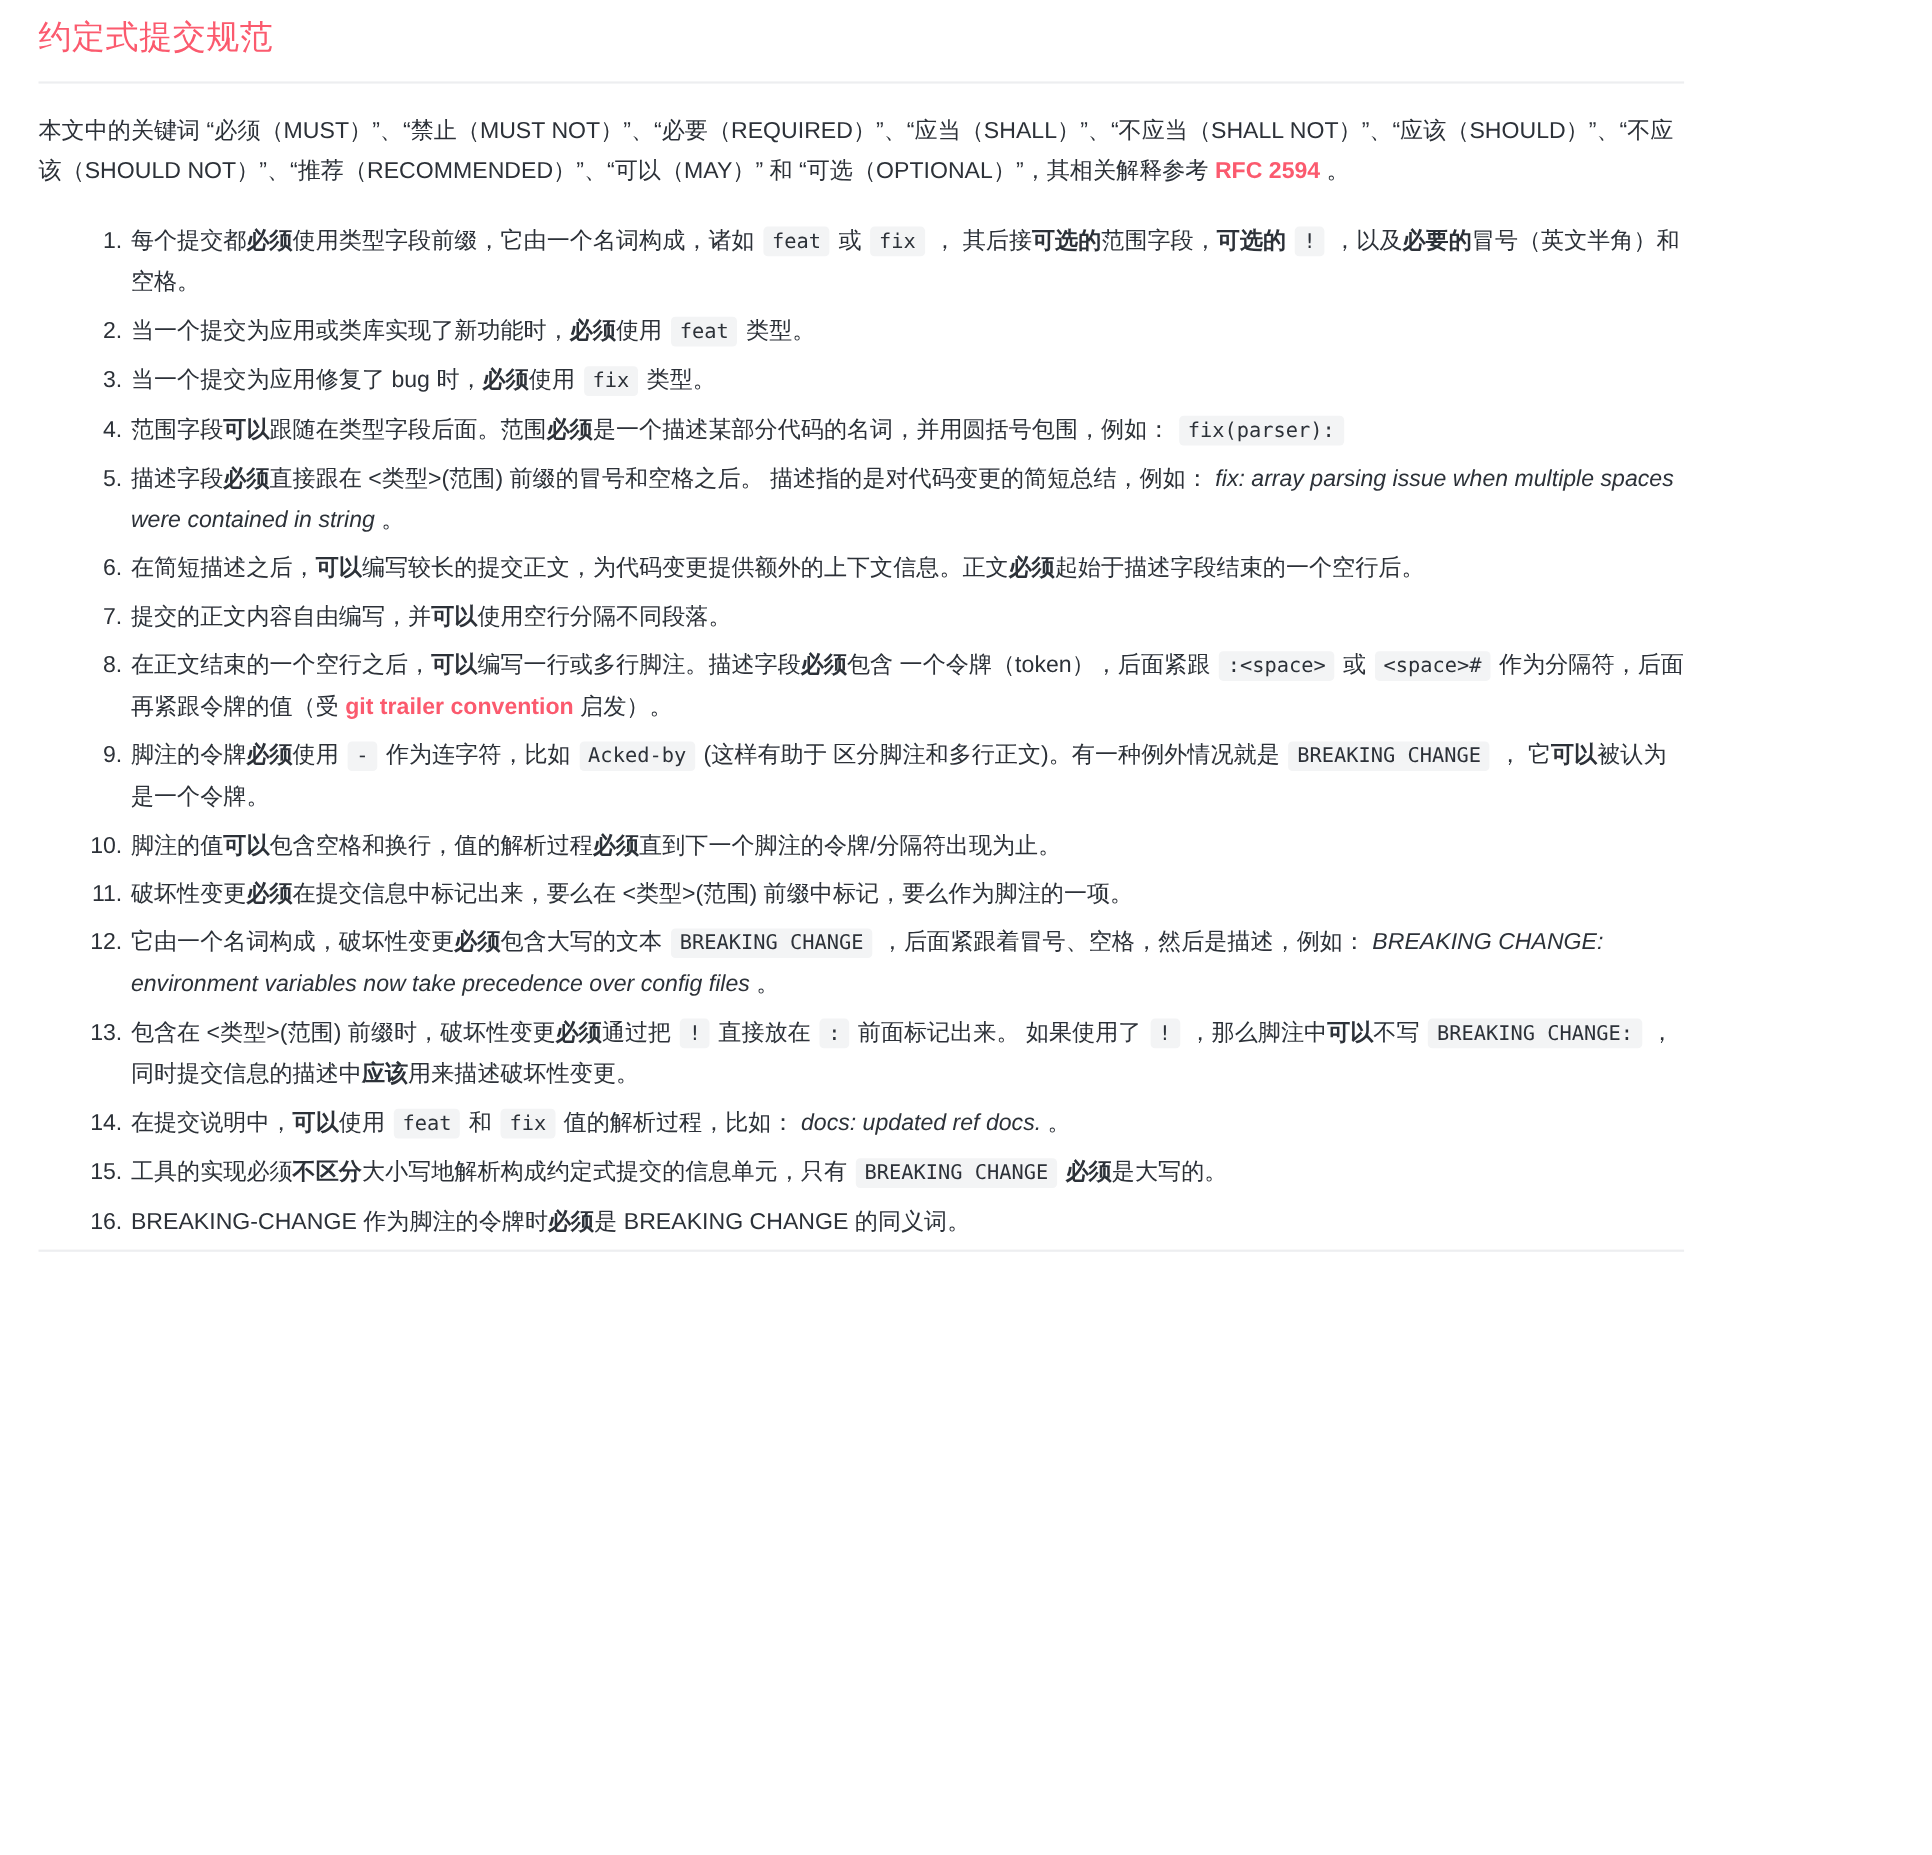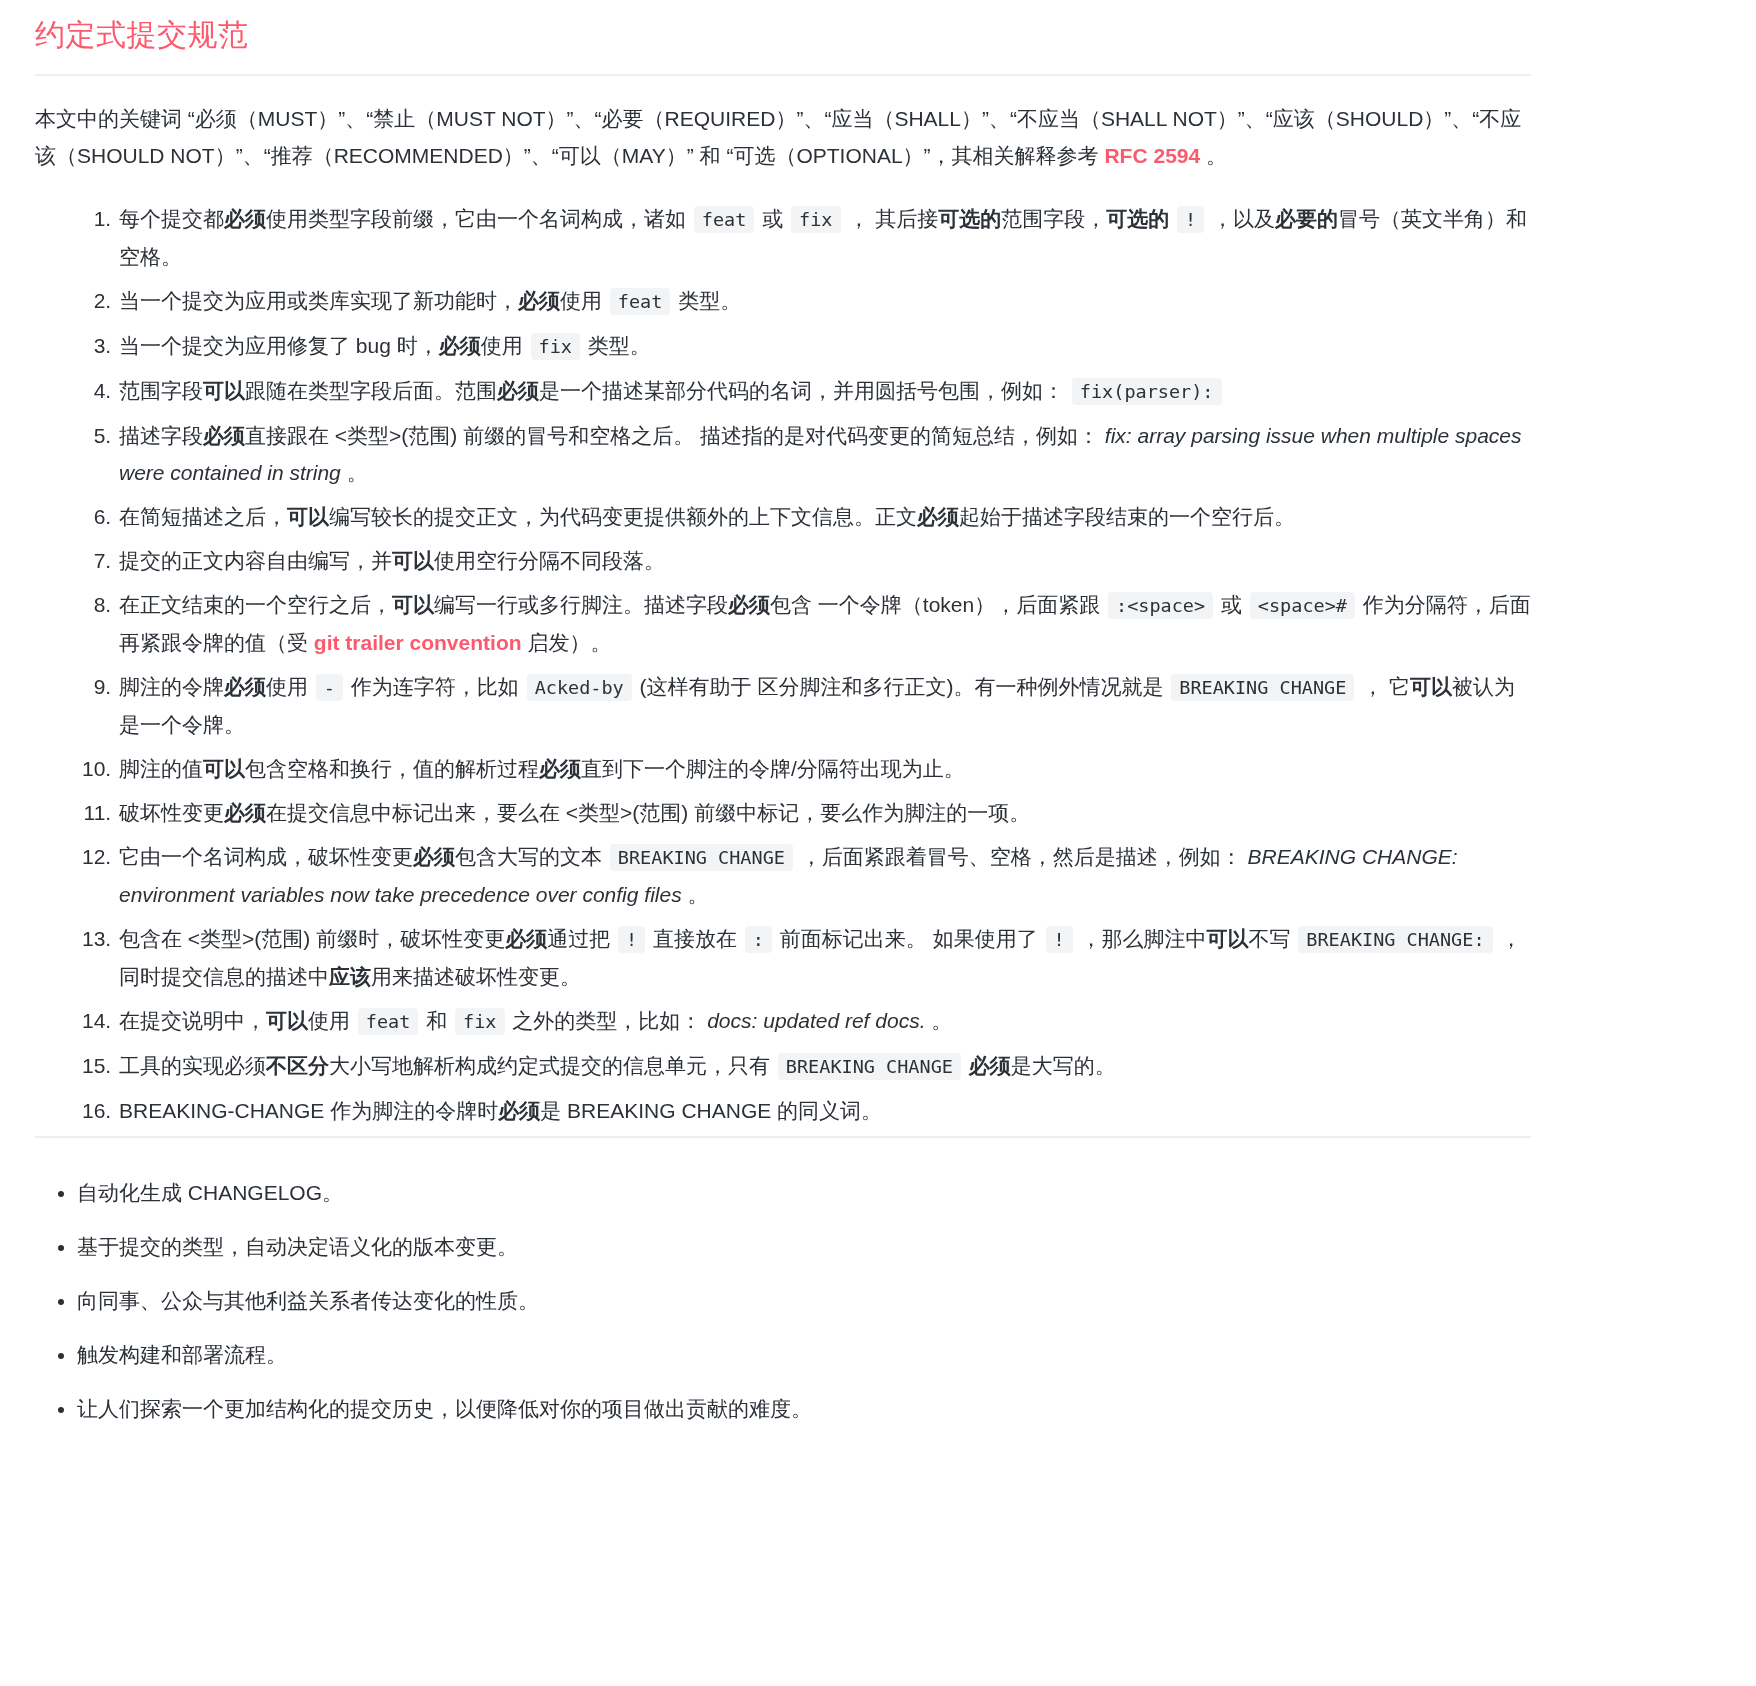--- a/index.html
+++ b/index.html
@@ -96,28 +96,21 @@
       <li><span>范围字段</span><strong>可以</strong><span>跟随在类型字段后面。范围</span><strong>必须</strong><span>是一个描述某部分代码的名词，并用圆括号包围，例如： </span><code class="code-chip">fix(parser):</code></li>
       <li><span>描述字段</span><strong>必须</strong><span>直接跟在 &lt;类型&gt;(范围) 前缀的冒号和空格之后。 描述指的是对代码变更的简短总结，例如： </span><em>fix: array parsing issue when multiple spaces were contained in string</em><span> 。</span></li>
       <li><span>在简短描述之后，</span><strong>可以</strong><span>编写较长的提交正文，为代码变更提供额外的上下文信息。正文</span><strong>必须</strong><span>起始于描述字段结束的一个空行后。</span></li>
       <li><span>提交的正文内容自由编写，并</span><strong>可以</strong><span>使用空行分隔不同段落。</span></li>
       <li><span>在正文结束的一个空行之后，</span><strong>可以</strong><span>编写一行或多行脚注。描述字段</span><strong>必须</strong><span>包含 一个令牌（token），后面紧跟 </span><code class="code-chip">:&lt;space&gt;</code><span> 或 </span><code class="code-chip">&lt;space&gt;#</code><span> 作为分隔符，后面再紧跟令牌的值（受 </span><a class="doc-link" href="#">git trailer convention</a><span> 启发）。</span></li>
       <li><span>脚注的令牌</span><strong>必须</strong><span>使用 </span><code class="code-chip">-</code><span> 作为连字符，比如 </span><code class="code-chip">Acked-by</code><span> (这样有助于 区分脚注和多行正文)。有一种例外情况就是 </span><code class="code-chip">BREAKING CHANGE</code><span> ， 它</span><strong>可以</strong><span>被认为是一个令牌。</span></li>
       <li><span>脚注的值</span><strong>可以</strong><span>包含空格和换行，值的解析过程</span><strong>必须</strong><span>直到下一个脚注的令牌/分隔符出现为止。</span></li>
       <li><span>破坏性变更</span><strong>必须</strong><span>在提交信息中标记出来，要么在 &lt;类型&gt;(范围) 前缀中标记，要么作为脚注的一项。</span></li>
       <li><span>它由一个名词构成，破坏性变更</span><strong>必须</strong><span>包含大写的文本 </span><code class="code-chip">BREAKING CHANGE</code><span> ，后面紧跟着冒号、空格，然后是描述，例如： </span><em>BREAKING CHANGE: environment variables now take precedence over config files</em><span> 。</span></li>
       <li><span>包含在 &lt;类型&gt;(范围) 前缀时，破坏性变更</span><strong>必须</strong><span>通过把 </span><code class="code-chip">!</code><span> 直接放在 </span><code class="code-chip">:</code><span> 前面标记出来。 如果使用了 </span><code class="code-chip">!</code><span> ，那么脚注中</span><strong>可以</strong><span>不写 </span><code class="code-chip">BREAKING CHANGE:</code><span> ， 同时提交信息的描述中</span><strong>应该</strong><span>用来描述破坏性变更。</span></li>
-      <li><span>在提交说明中，</span><strong>可以</strong><span>使用 </span><code class="code-chip">feat</code><span> 和 </span><code class="code-chip">fix</code><span> 之外的类型，比如： </span><em>docs: updated ref docs.</em><span> 。</span></li>
+      <li><span>在提交说明中，</span><strong>可以</strong><span>使用 </span><code class="code-chip">feat</code><span> 和 </span><code class="code-chip">fix</code><span> 值的解析过程，比如： </span><em>docs: updated ref docs.</em><span> 。</span></li>
       <li><span>工具的实现必须</span><strong>不区分</strong><span>大小写地解析构成约定式提交的信息单元，只有 </span><code class="code-chip">BREAKING CHANGE</code><span> </span><strong>必须</strong><span>是大写的。</span></li>
       <li><span>BREAKING-CHANGE 作为脚注的令牌时</span><strong>必须</strong><span>是 BREAKING CHANGE 的同义词。</span></li>
     </ol>
 
   <hr class="rule">
 
-  <ul class="why-list">
-      <li>自动化生成 CHANGELOG。</li>
-      <li>基于提交的类型，自动决定语义化的版本变更。</li>
-      <li>向同事、公众与其他利益关系者传达变化的性质。</li>
-      <li>触发构建和部署流程。</li>
-      <li>让人们探索一个更加结构化的提交历史，以便降低对你的项目做出贡献的难度。</li>
-    </ul>
 
 </main>
 
 </body></html>

